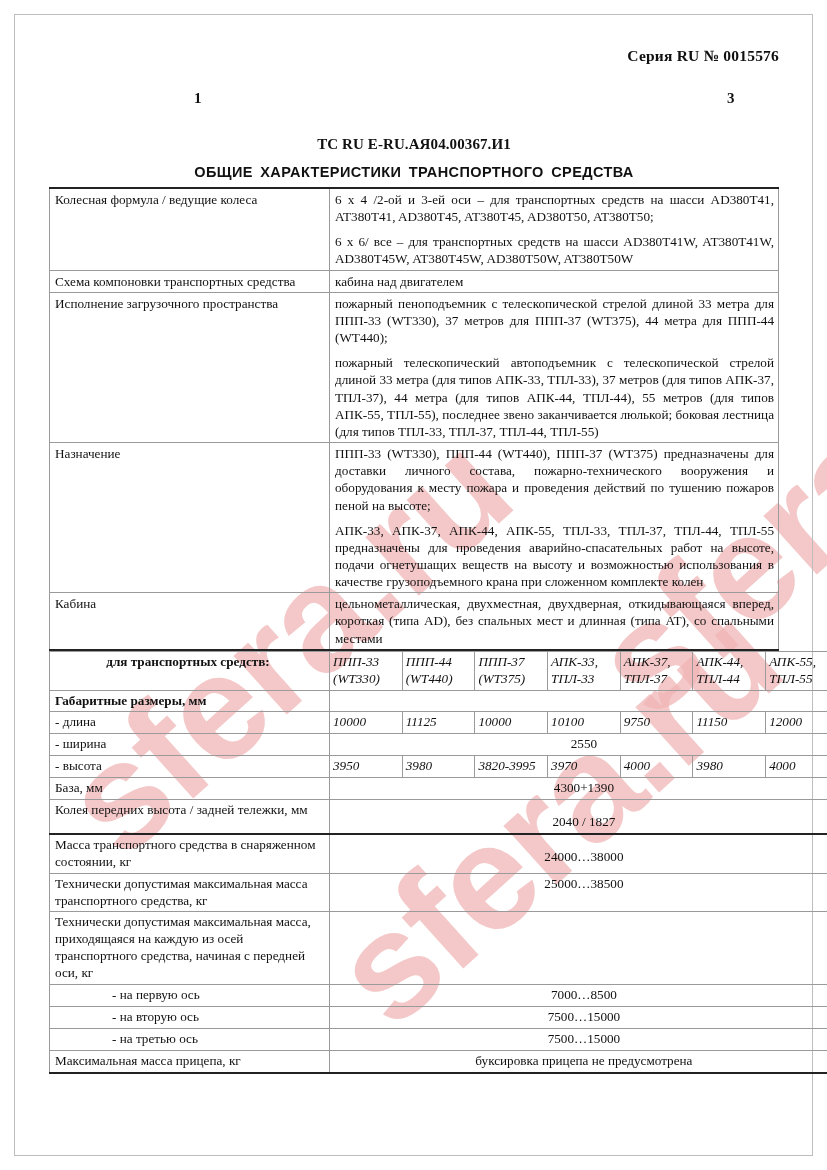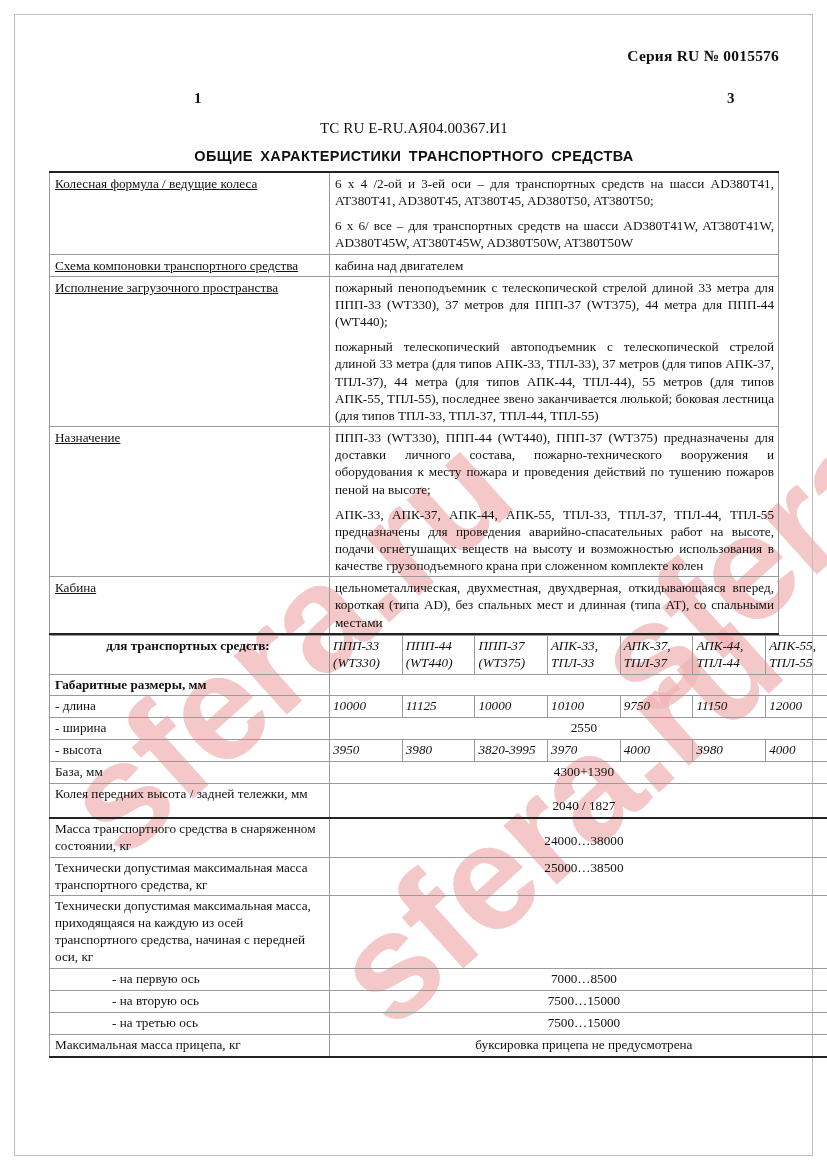--- a/index.html
+++ b/index.html
@@ -75,23 +75,23 @@
     height: 26px;
     margin-top: 25px;
     font-weight: 700;
     font-size: 15px;
   }
   .pagenum-left  { position: absolute; left: 145px; top: 0; }
   .pagenum-right { position: absolute; left: 678px; top: 0; }
 
   .cert-code {
     text-align: center;
-    font-weight: 400;
+    font-weight: 700;
     font-size: 15px;
-    margin-top: 4px;
+    margin-top: 20px;
     letter-spacing: .1px;
   }
   .section-title {
     text-align: center;
     font-family: "Liberation Sans", "DejaVu Sans", sans-serif;
     font-weight: 700;
     font-size: 14.5px;
     margin-top: 11px;
     margin-bottom: 7px;
     letter-spacing: .4px;
@@ -104,21 +104,21 @@
     border-collapse: collapse;
     table-layout: fixed;
     font-size: 13.2px;
     line-height: 1.30;
   }
   table.spec td {
     border: 1px solid #9a9a9a;
     padding: 2px 4px 2px 5px;
     vertical-align: top;
   }
-  .lbl { width: 270px; text-decoration: underline; }
+  .lbl { width: 270px; }
   .val { text-align: justify; text-justify: inter-word; }
   .val p { margin: 0; }
   .val p + p { margin-top: 8px; }
   .nojust { text-align: left; }
 
   .tbl-top { border-top: 2px solid #222 !important; }
   .tbl-bot { border-bottom: 2px solid #222 !important; }
 
   
   table.models {
@@ -167,21 +167,21 @@
     <table class="spec">
       <tbody>
         <tr>
           <td class="lbl tbl-top">Колесная формула / ведущие колеса</td>
           <td class="val tbl-top">
             <p>6 х 4 /2-ой и 3-ей оси – для транспортных средств на шасси AD380T41, AT380T41, AD380T45, AT380T45, AD380T50, AT380T50;</p>
             <p>6 х 6/ все – для транспортных средств на шасси AD380T41W, AT380T41W, AD380T45W, AT380T45W, AD380T50W, AT380T50W</p>
           </td>
         </tr>
         <tr>
-          <td class="lbl">Схема компоновки транспортного средства</td>
+          <td class="lbl">Схема компоновки транспортных средства</td>
           <td class="val nojust">
             <p>кабина над двигателем</p>
           </td>
         </tr>
         <tr>
           <td class="lbl">Исполнение загрузочного пространства</td>
           <td class="val">
             <p>пожарный пеноподъемник с телескопической стрелой длиной 33 метра для ППП-33 (WT330), 37 метров для ППП-37 (WT375), 44 метра для ППП-44 (WT440);</p>
             <p>пожарный телескопический автоподъемник с телескопической стрелой длиной 33 метра (для типов АПК-33, ТПЛ-33), 37 метров (для типов АПК-37, ТПЛ-37), 44 метра (для типов АПК-44, ТПЛ-44), 55 метров (для типов АПК-55, ТПЛ-55), последнее звено заканчивается люлькой; боковая лестница (для типов ТПЛ-33, ТПЛ-37, ТПЛ-44, ТПЛ-55)</p>
           </td>

